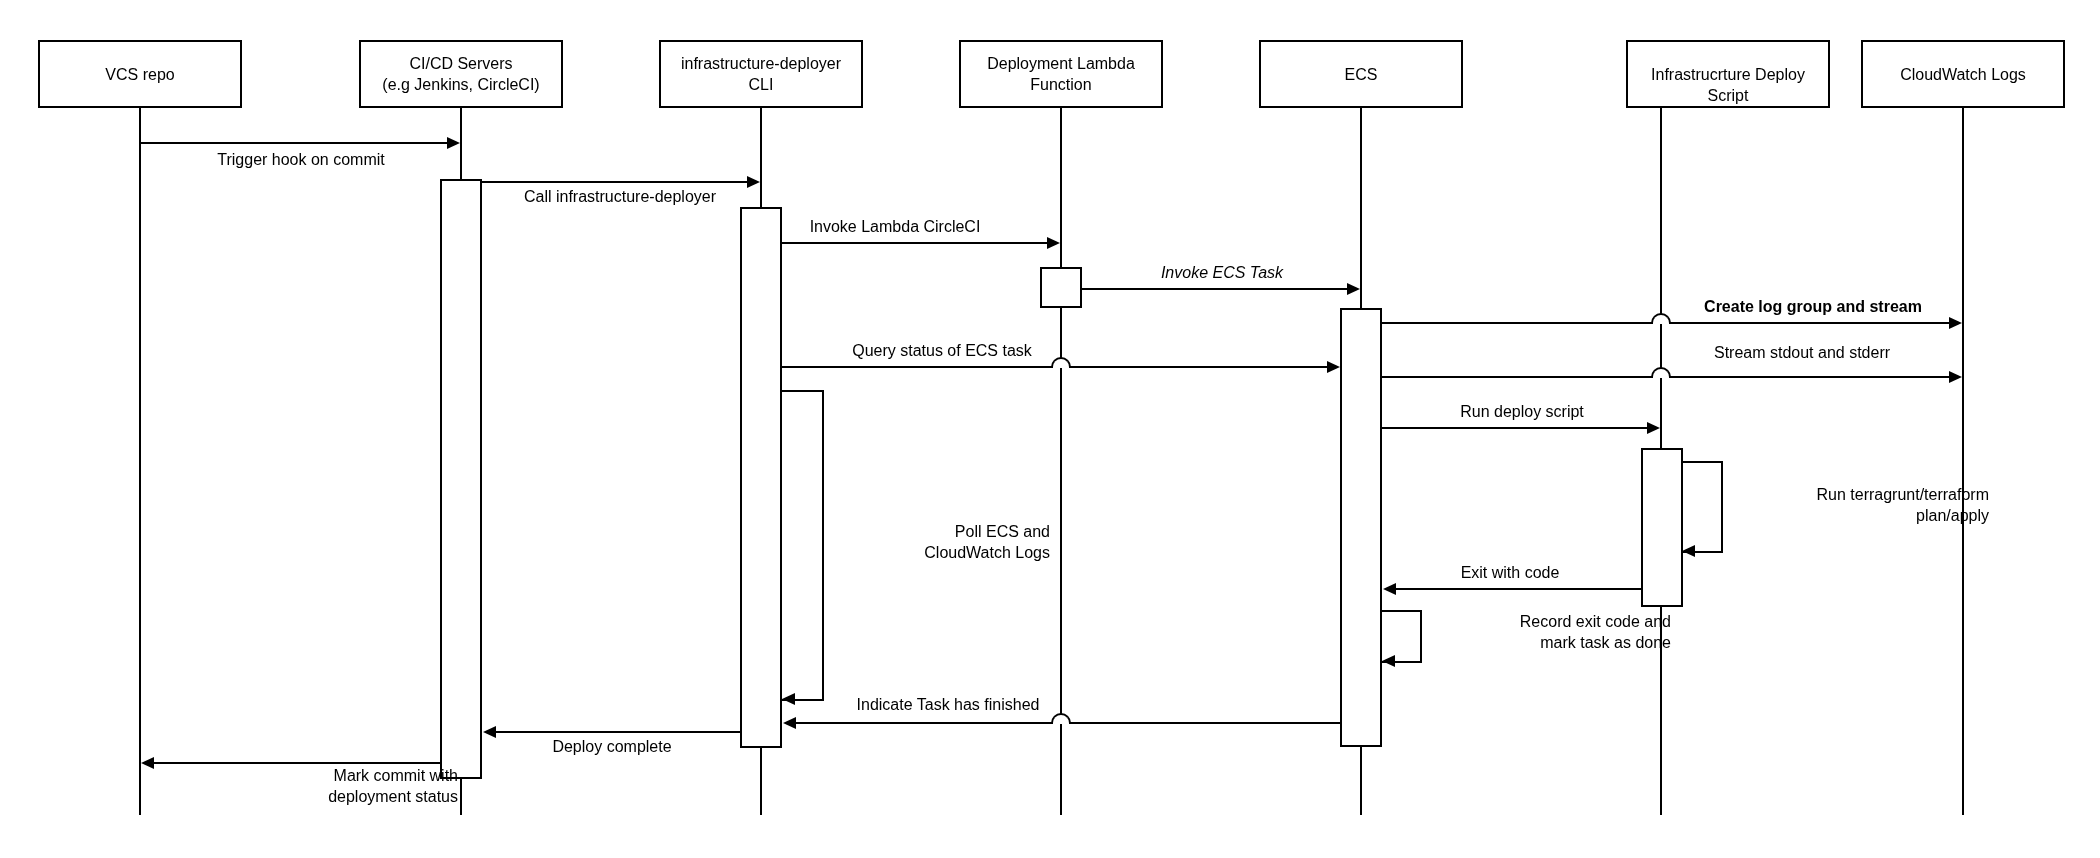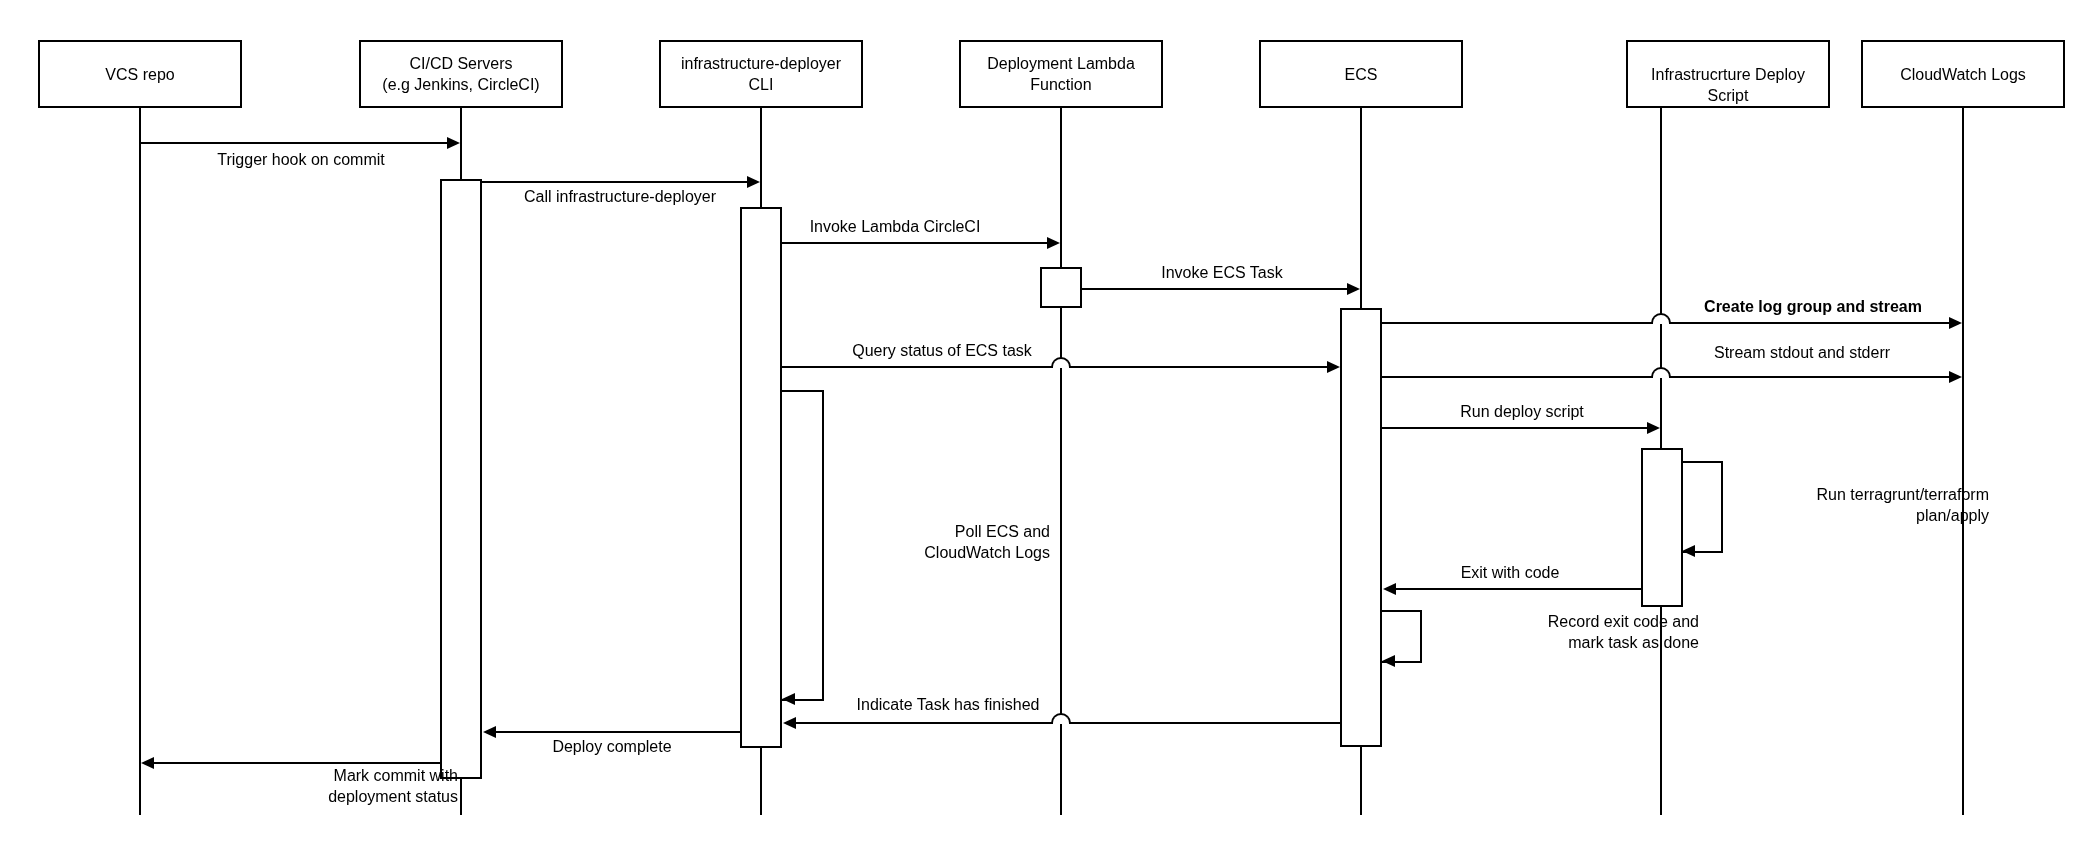--- a/index.html
+++ b/index.html
@@ -52,21 +52,21 @@
   <div class="hline" style="left:482px;top:181px;width:266px;"></div>
   <div class="head-r" style="left:747px;top:176px;"></div>
   <div class="mlabel c" style="left:500px;top:155px;width:240px;margin-top:31px;">Call infrastructure-deployer</div>
 
   <div class="hline" style="left:782px;top:242px;width:266px;"></div>
   <div class="head-r" style="left:1047px;top:237px;"></div>
   <div class="mlabel c" style="left:785px;top:216px;width:220px;">Invoke Lambda CircleCI</div>
 
   <div class="hline" style="left:1082px;top:288px;width:266px;"></div>
   <div class="head-r" style="left:1347px;top:283px;"></div>
-  <div class="mlabel c" style="left:1122px;top:262px;width:200px;">Invoke ECS Task</div>
+  <div class="mlabel c" style="left:1122px;top:262px;width:200px;font-style:italic;">Invoke ECS Task</div>
 
   <div class="hline" style="left:1382px;top:322px;width:568px;"></div>
   <div class="head-r" style="left:1949px;top:317px;"></div>
   <div class="bump" style="left:1651px;top:313px;"></div>
   <div class="mlabel c" style="left:1693px;top:296px;width:240px;font-weight:bold;">Create log group and stream</div>
 
   <div class="hline" style="left:782px;top:366px;width:546px;"></div>
   <div class="head-r" style="left:1327px;top:361px;"></div>
   <div class="bump" style="left:1051px;top:357px;"></div>
   <div class="mlabel c" style="left:832px;top:340px;width:220px;">Query status of ECS task</div>
@@ -84,21 +84,21 @@
   <div class="head-l" style="left:1682px;top:545px;"></div>
   <div class="mlabel l" style="left:1729px;top:484px;width:260px;">Run terragrunt/terraform
 plan/apply</div>
 
   <div class="hline" style="left:1396px;top:588px;width:245px;"></div>
   <div class="head-l" style="left:1383px;top:583px;"></div>
   <div class="mlabel c" style="left:1410px;top:562px;width:200px;">Exit with code</div>
 
   <div class="loop" style="left:1382px;top:610px;width:40px;height:53px;"></div>
   <div class="head-l" style="left:1382px;top:655px;"></div>
-  <div class="mlabel l" style="left:1431px;top:611px;width:240px;margin-left:28px;">Record exit code and
+  <div class="mlabel l" style="left:1431px;top:611px;width:240px;">Record exit code and
 mark task as done</div>
 
   <div class="loop" style="left:782px;top:390px;width:42px;height:311px;"></div>
   <div class="head-l" style="left:782px;top:693px;"></div>
   <div class="mlabel l" style="left:830px;top:521px;width:220px;">Poll ECS and
 CloudWatch Logs</div>
 
   <div class="hline" style="left:796px;top:722px;width:544px;"></div>
   <div class="head-l" style="left:783px;top:717px;"></div>
   <div class="bump" style="left:1051px;top:713px;"></div>

